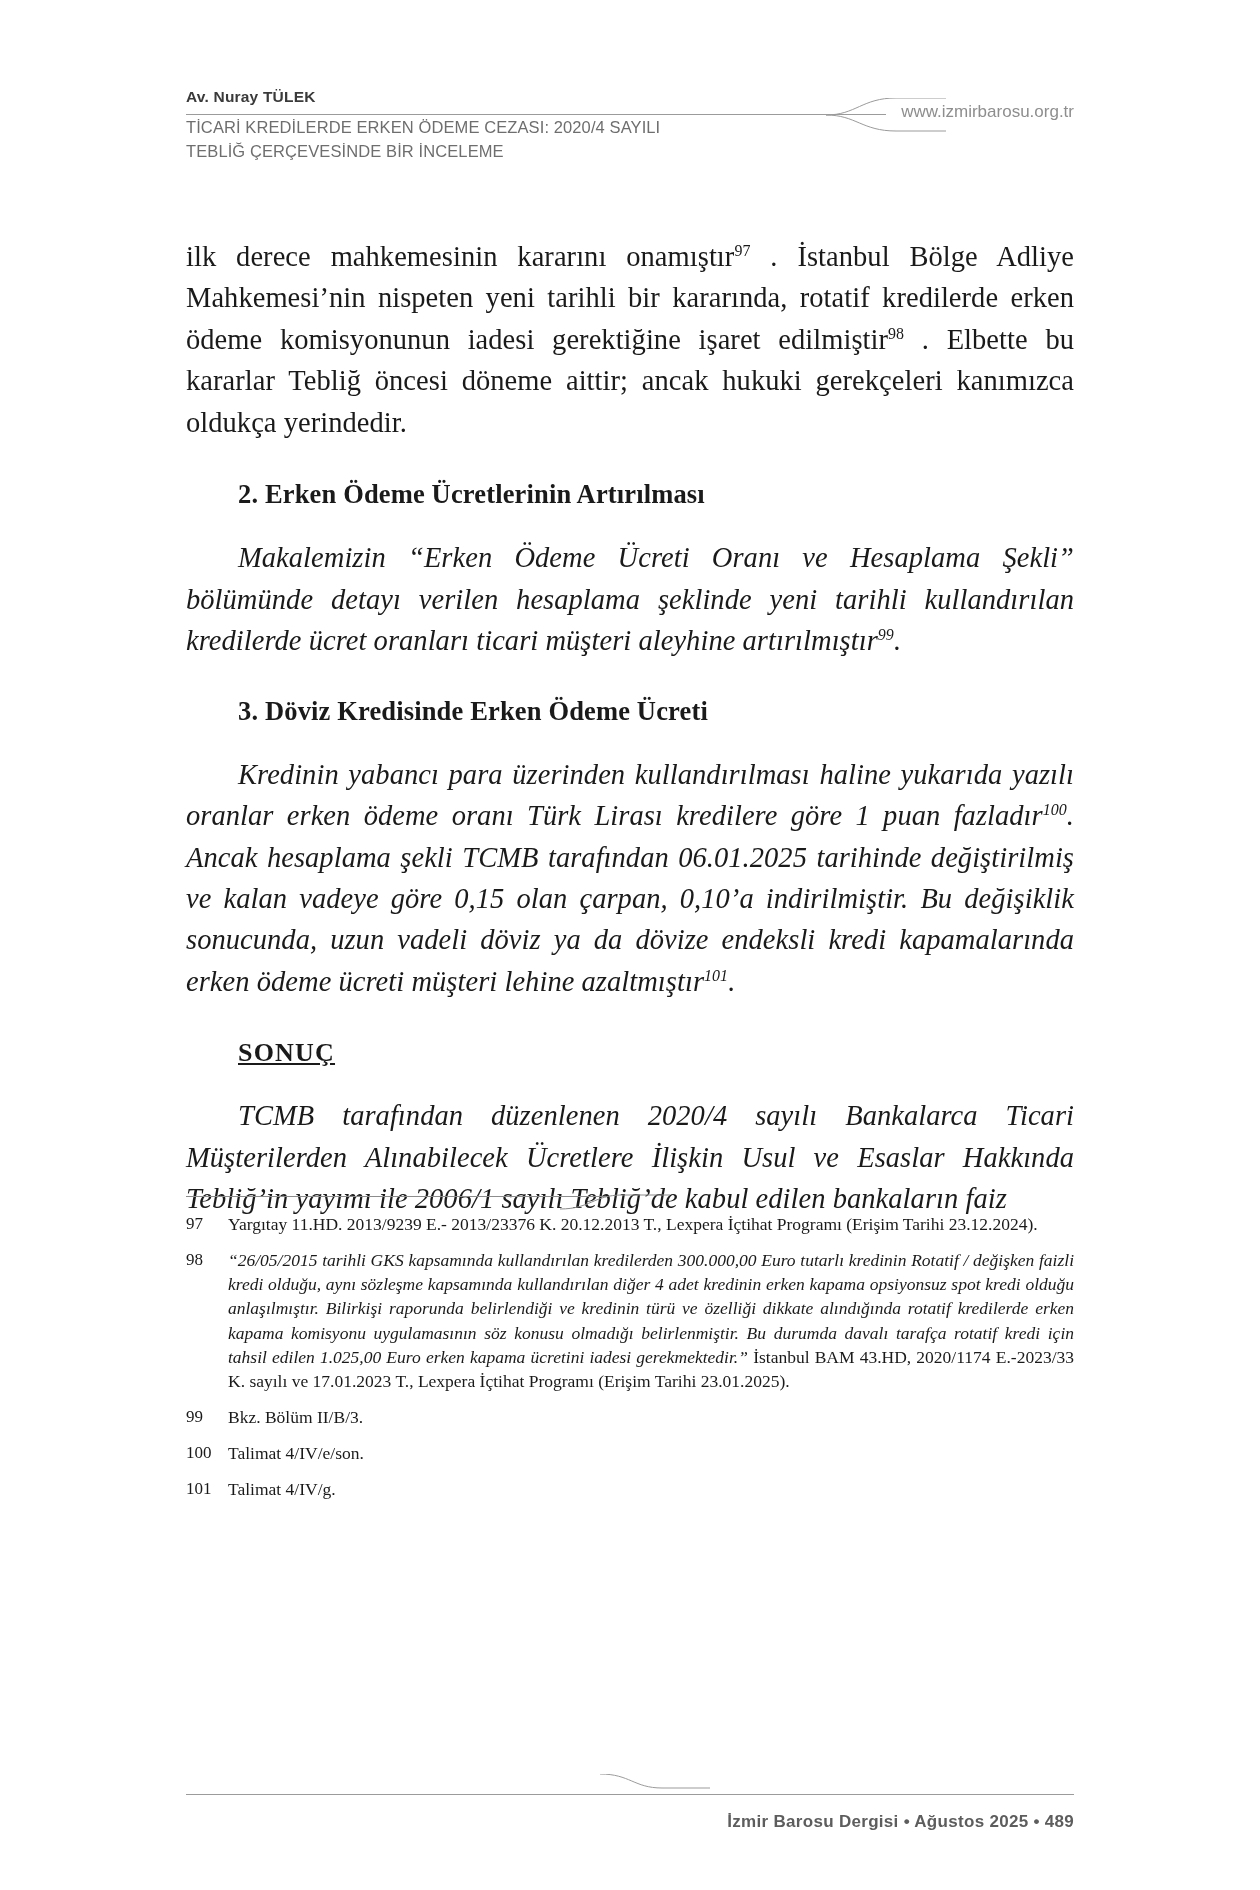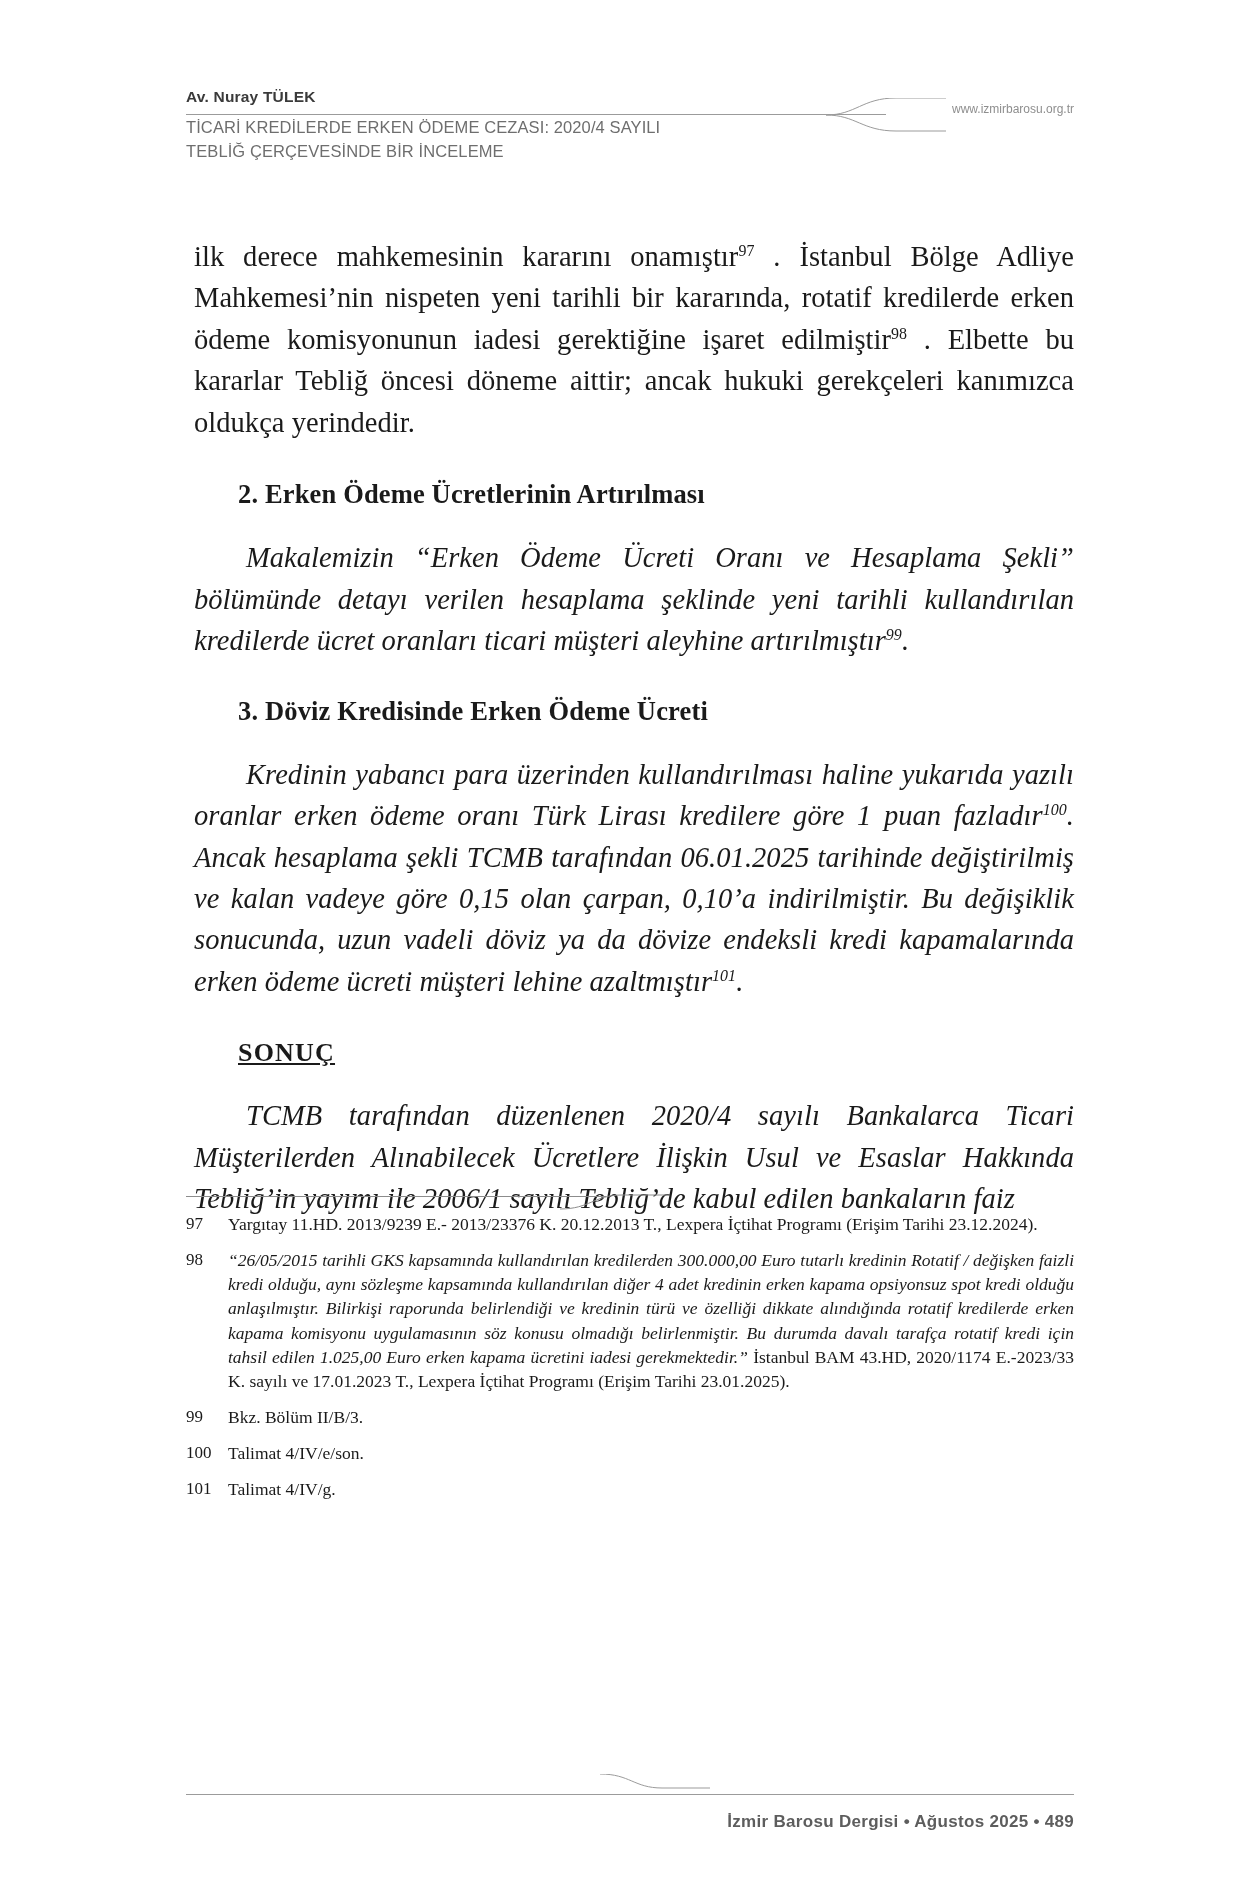--- a/index.html
+++ b/index.html
@@ -46,41 +46,41 @@
     color: #6e6e6e;
     line-height: 1.45;
     letter-spacing: 0.1px;
     margin-top: 10px;
   }
   .header-url {
     position: absolute;
     top: 14px;
     right: 0;
     font-family: "Liberation Sans", sans-serif;
-    font-size: 12px;
+    font-size: 17px;
     color: #8e8e8e;
   }
   .header-swoosh {
     position: absolute;
     top: 10px;
     left: 640px;
     width: 120px;
     height: 34px;
     overflow: hidden;
   }
 
   
   .body {
     position: absolute;
     top: 236px;
     left: 186px;
     width: 888px;
   }
   p.para {
-    margin: 0 0 0 8px;
+    margin: 0 0 0 0;
     font-size: 28.5px;
     line-height: 1.455;
     text-align: justify;
     text-justify: inter-word;
     letter-spacing: 0.05px;
   }
   p.para.indent { text-indent: 52px; font-style: italic; }
   p.spaced { margin-top: 27px; }
   h3.subhead {
     margin: 36px 0 0 0;

